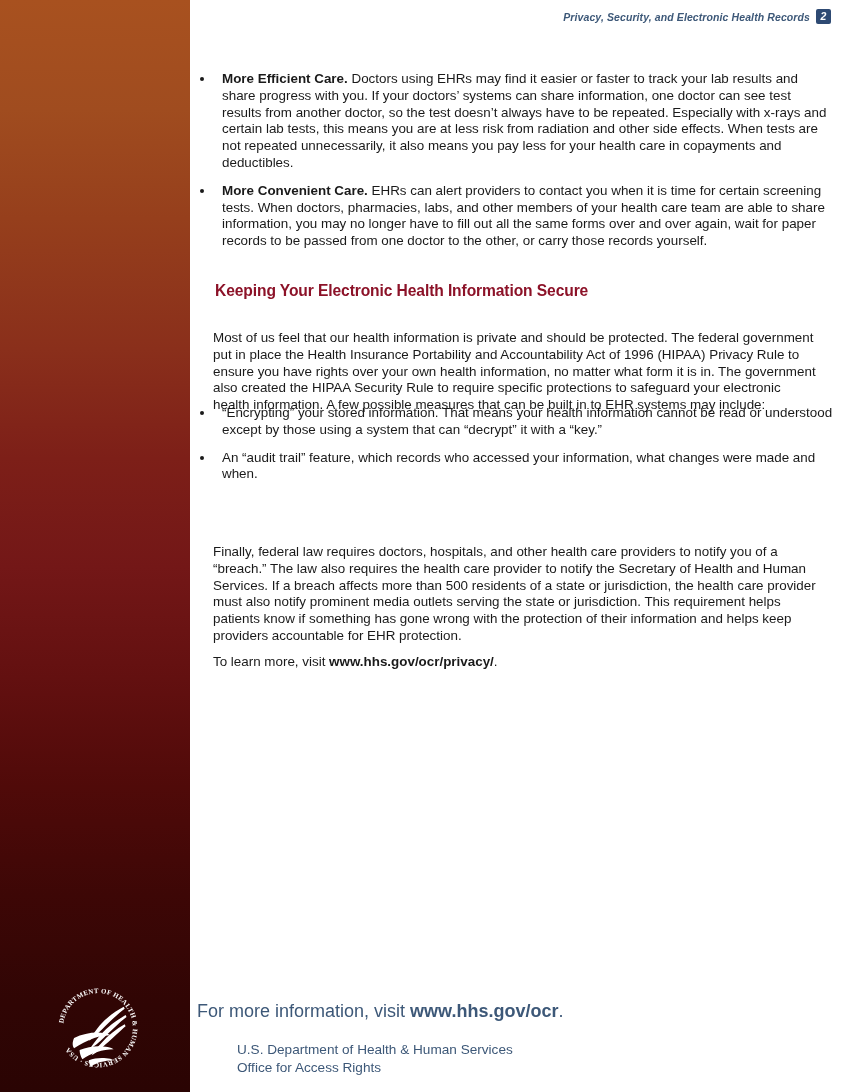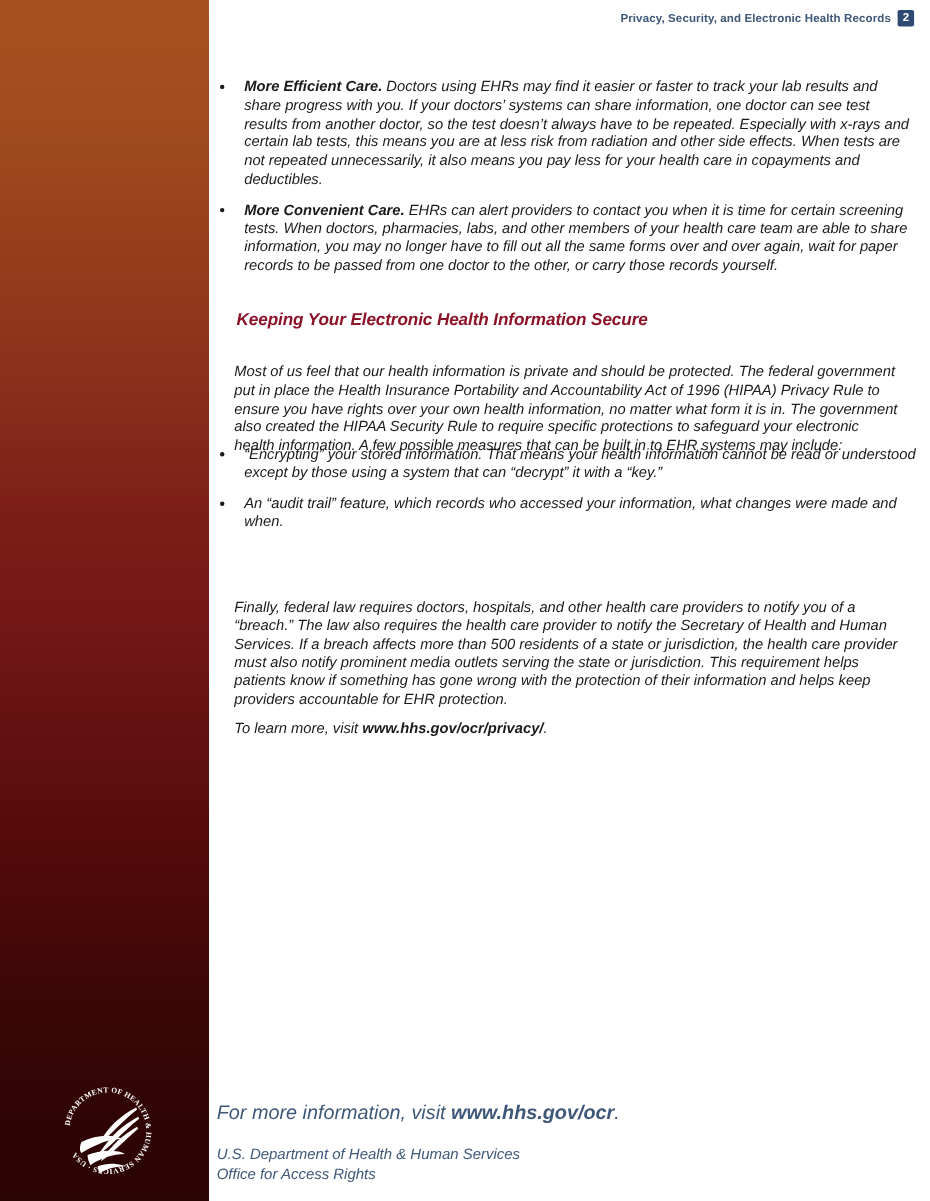--- a/index.html
+++ b/index.html
@@ -51,20 +51,21 @@
   .seal svg { display: block; width: 92px; height: 92px; }
 
   
   .header {
     position: absolute;
     right: 14px;
     top: 9px;
     display: flex;
     align-items: center;
     gap: 6px;
+    font-style: italic;
   }
   .header-title {
     font-size: 10.5px;
     font-weight: bold;
     color: #3d5878;
     letter-spacing: 0.1px;
     white-space: nowrap;
   }
   .page-badge {
     display: inline-flex;
@@ -80,21 +81,20 @@
     line-height: 1;
   }
 
   
   .content {
     position: absolute;
     left: 197px;
     top: 0;
     width: 636px;
     height: 900px;
-    font-style: italic;
   }
 
   .body-text {
     font-size: 13.4px;
     line-height: 16.8px;
     color: #1a1a1a;
     text-align: left;
   }
 
   
@@ -152,20 +152,21 @@
     color: #3d5878;
     margin: 0;
   }
   .footer-org {
     margin-top: 21px;
   }
   .footer-org div {
     font-size: 13.6px;
     line-height: 18px;
     color: #3d5878;
+    margin-left: 40px;
   }
   b.url { font-weight: bold; }
 </style>
 </head>
 <body>
 
 <div class="page">
 
   <div class="sidebar">
     <div class="seal">

